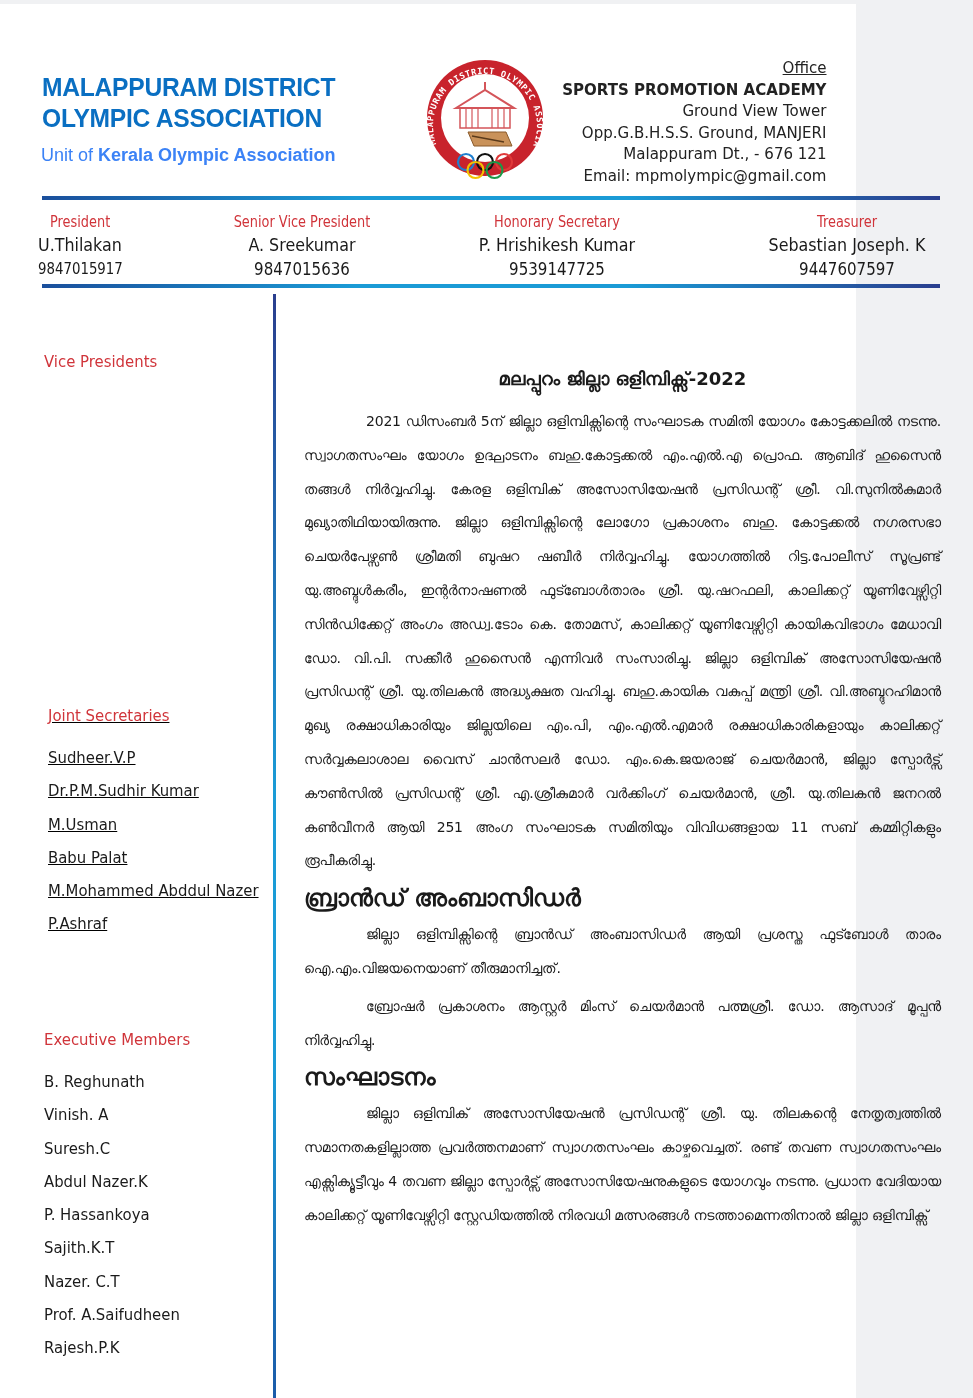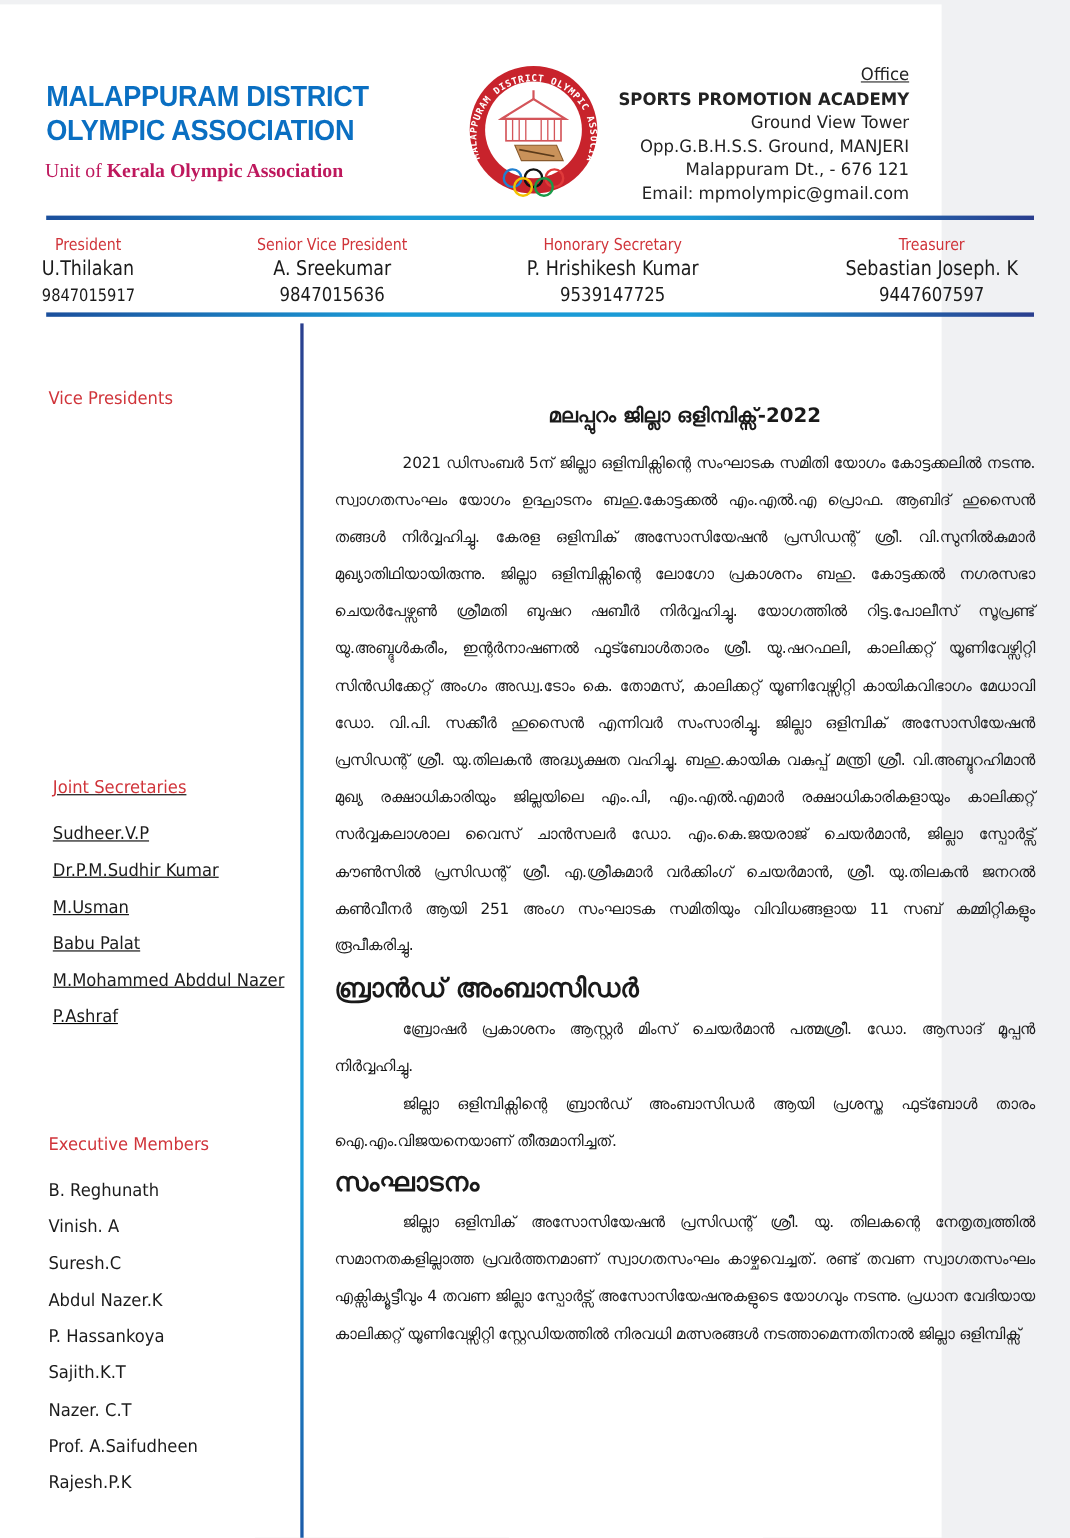--- a/index.html
+++ b/index.html
@@ -1,19 +1,19 @@
 <!DOCTYPE html>
 <html><head>
 <meta charset="utf-8">
 <style>
   html, body { margin:0; padding:0; background:#f0f1f3; }
   body { width:973px; height:1398px; position:relative; overflow:hidden; font-family:"DejaVu Sans", sans-serif; }
   .page { position:absolute; left:0; top:4px; width:856px; height:1394px; background:#ffffff; }
   .org-title { position:absolute; left:42px; top:68px; font-family:"Liberation Sans", sans-serif; font-weight:900; font-size:26.5px; line-height:31px; color:#0a6fc2; letter-spacing:-0.3px; transform:scaleX(0.93); transform-origin:left top; white-space:nowrap; }
-  .org-sub { position:absolute; left:41px; top:141px; font-family:Liberation Serif, serif; font-size:18px; color:#be185d; white-space:nowrap; }
+  .org-sub { position:absolute; left:41px; top:141px; font-family:Liberation Sans, sans-serif; font-size:18px; color:#3b82f6; white-space:nowrap; }
   .org-sub b { font-weight:700; }
   .logo { position:absolute; left:416px; top:52px; width:138px; height:134px; }
   .office { position:absolute; right:30px; top:54px; text-align:right; font-family:"DejaVu Sans", sans-serif; font-size:15.5px; line-height:21.5px; color:#222; transform:scaleX(0.97); transform-origin:right top; }
   .office .lbl { text-decoration:underline; }
   .office .acad { font-weight:700; }
   .bar { position:absolute; left:42px; width:898px; height:4px; background:linear-gradient(90deg,#1b4f9c 0%,#1a9bd6 35%,#1a9bd6 65%,#2a3e8e 100%); }
   .officers { position:absolute; left:42px; top:208px; width:898px; height:70px; }
   .off { position:absolute; top:0; text-align:center; font-family:"DejaVu Sans", sans-serif; transform:scaleX(0.86); transform-origin:center top; }
   .off .role { color:#d0343a; font-size:15px; line-height:21px; }
   .off .name { color:#1a1a1a; font-size:18.5px; line-height:24px; }
@@ -144,19 +144,19 @@
         <div class="sb-item">Prof. A.Saifudheen</div>
         <div class="sb-item">Rajesh.P.K</div>
       </div>
     </div>
   </div>
 
   <div class="main">
     <h1 class="doc-title">മലപ്പുറം ജില്ലാ ഒളിമ്പിക്സ്-2022</h1>
     <p class="para">2021 ഡിസംബർ 5ന് ജില്ലാ ഒളിമ്പിക്സിന്റെ സംഘാടക സമിതി യോഗം കോട്ടക്കലിൽ നടന്നു. സ്വാഗതസംഘം യോഗം ഉദ്ഘാടനം ബഹു.കോട്ടക്കൽ എം.എൽ.എ പ്രൊഫ. ആബിദ് ഹുസൈൻ തങ്ങൾ നിർവ്വഹിച്ചു. കേരള ഒളിമ്പിക് അസോസിയേഷൻ പ്രസിഡന്റ് ശ്രീ. വി.സുനിൽകുമാർ മുഖ്യാതിഥിയായിരുന്നു. ജില്ലാ ഒളിമ്പിക്സിന്റെ ലോഗോ പ്രകാശനം ബഹു. കോട്ടക്കൽ നഗരസഭാ ചെയർപേഴ്സൺ ശ്രീമതി ബുഷറ ഷബീർ നിർവ്വഹിച്ചു. യോഗത്തിൽ റിട്ട.പോലീസ് സൂപ്രണ്ട് യു.അബ്ദുൾകരീം, ഇന്റർനാഷണൽ ഫുട്ബോൾതാരം ശ്രീ. യു.ഷറഫലി, കാലിക്കറ്റ് യൂണിവേഴ്സിറ്റി സിൻഡിക്കേറ്റ് അംഗം അഡ്വ.ടോം കെ. തോമസ്, കാലിക്കറ്റ് യൂണിവേഴ്സിറ്റി കായികവിഭാഗം മേധാവി ഡോ. വി.പി. സക്കീർ ഹുസൈൻ എന്നിവർ സംസാരിച്ചു. ജില്ലാ ഒളിമ്പിക് അസോസിയേഷൻ പ്രസിഡന്റ് ശ്രീ. യു.തിലകൻ അദ്ധ്യക്ഷത വഹിച്ചു. ബഹു.കായിക വകുപ്പ് മന്ത്രി ശ്രീ. വി.അബ്ദുറഹിമാൻ മുഖ്യ രക്ഷാധികാരിയും ജില്ലയിലെ എം.പി, എം.എൽ.എമാർ രക്ഷാധികാരികളായും കാലിക്കറ്റ് സർവ്വകലാശാല വൈസ് ചാൻസലർ ഡോ. എം.കെ.ജയരാജ് ചെയർമാൻ, ജില്ലാ സ്പോർട്സ് കൗൺസിൽ പ്രസിഡന്റ് ശ്രീ. എ.ശ്രീകുമാർ വർക്കിംഗ് ചെയർമാൻ, ശ്രീ. യു.തിലകൻ ജനറൽ കൺവീനർ ആയി 251 അംഗ സംഘാടക സമിതിയും വിവിധങ്ങളായ 11 സബ് കമ്മിറ്റികളും രൂപീകരിച്ചു.</p>
     <div class="sec-head">ബ്രാൻഡ് അംബാസിഡർ</div>
+    <p class="para">ജില്ലാ ഒളിമ്പിക്സിന്റെ ബ്രാൻഡ് അംബാസിഡർ ആയി പ്രശസ്ത ഫുട്ബോൾ താരം ഐ.എം.വിജയനെയാണ് തീരുമാനിച്ചത്.</p>
     <p class="para gap">ബ്രോഷർ പ്രകാശനം ആസ്റ്റർ മിംസ് ചെയർമാൻ പത്മശ്രീ. ഡോ. ആസാദ് മൂപ്പൻ നിർവ്വഹിച്ചു.</p>
-    <p class="para">ജില്ലാ ഒളിമ്പിക്സിന്റെ ബ്രാൻഡ് അംബാസിഡർ ആയി പ്രശസ്ത ഫുട്ബോൾ താരം ഐ.എം.വിജയനെയാണ് തീരുമാനിച്ചത്.</p>
     <div class="sec-head">സംഘാടനം</div>
     <p class="para">ജില്ലാ ഒളിമ്പിക് അസോസിയേഷൻ പ്രസിഡന്റ് ശ്രീ. യു. തിലകന്റെ നേതൃത്വത്തിൽ സമാനതകളില്ലാത്ത പ്രവർത്തനമാണ് സ്വാഗതസംഘം കാഴ്ചവെച്ചത്. രണ്ട് തവണ സ്വാഗതസംഘം എക്സിക്യൂട്ടീവും 4 തവണ ജില്ലാ സ്പോർട്സ് അസോസിയേഷനുകളുടെ യോഗവും നടന്നു. പ്രധാന വേദിയായ കാലിക്കറ്റ് യൂണിവേഴ്സിറ്റി സ്റ്റേഡിയത്തിൽ നിരവധി മത്സരങ്ങൾ നടത്താമെന്നതിനാൽ ജില്ലാ ഒളിമ്പിക്സ്</p>
   </div>
 
 </div>
 
 </body></html>

